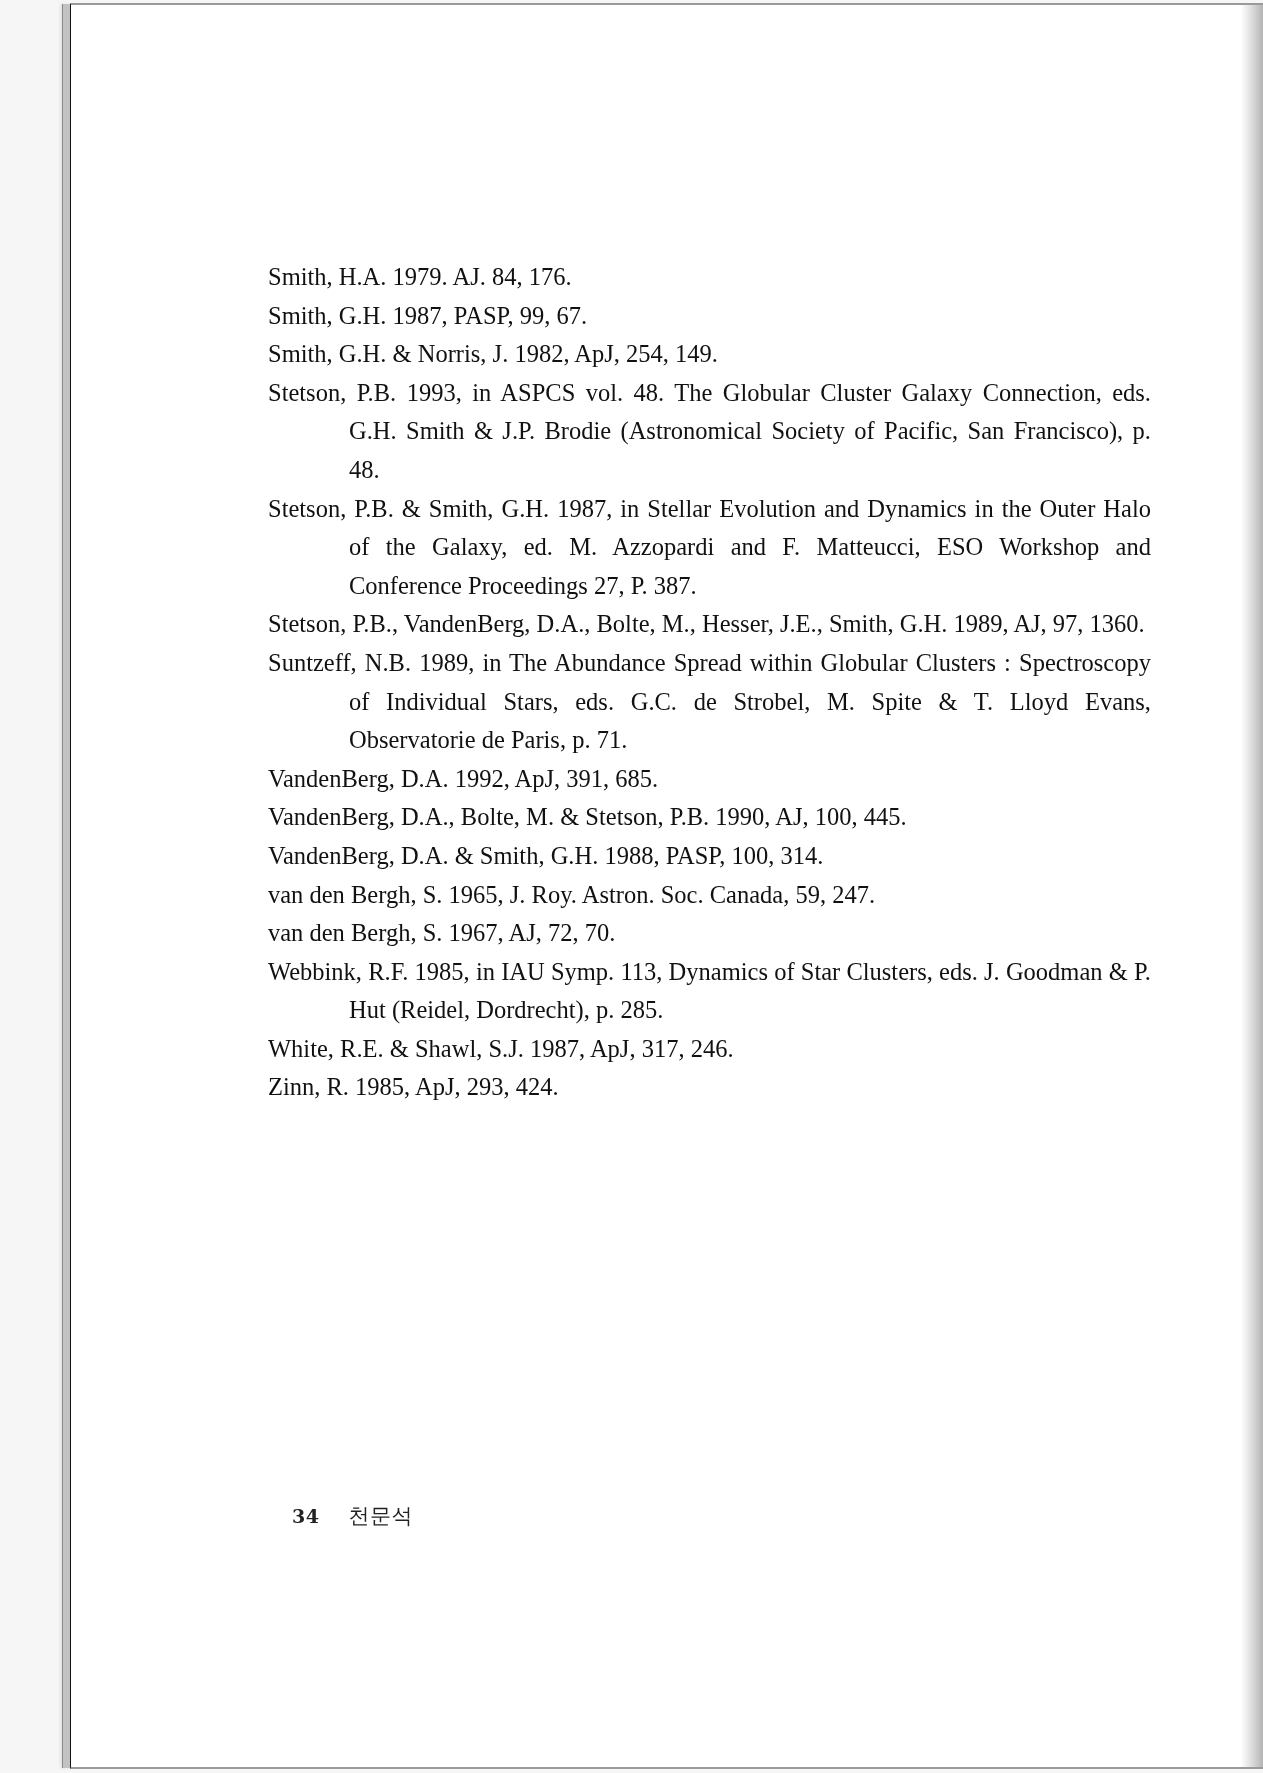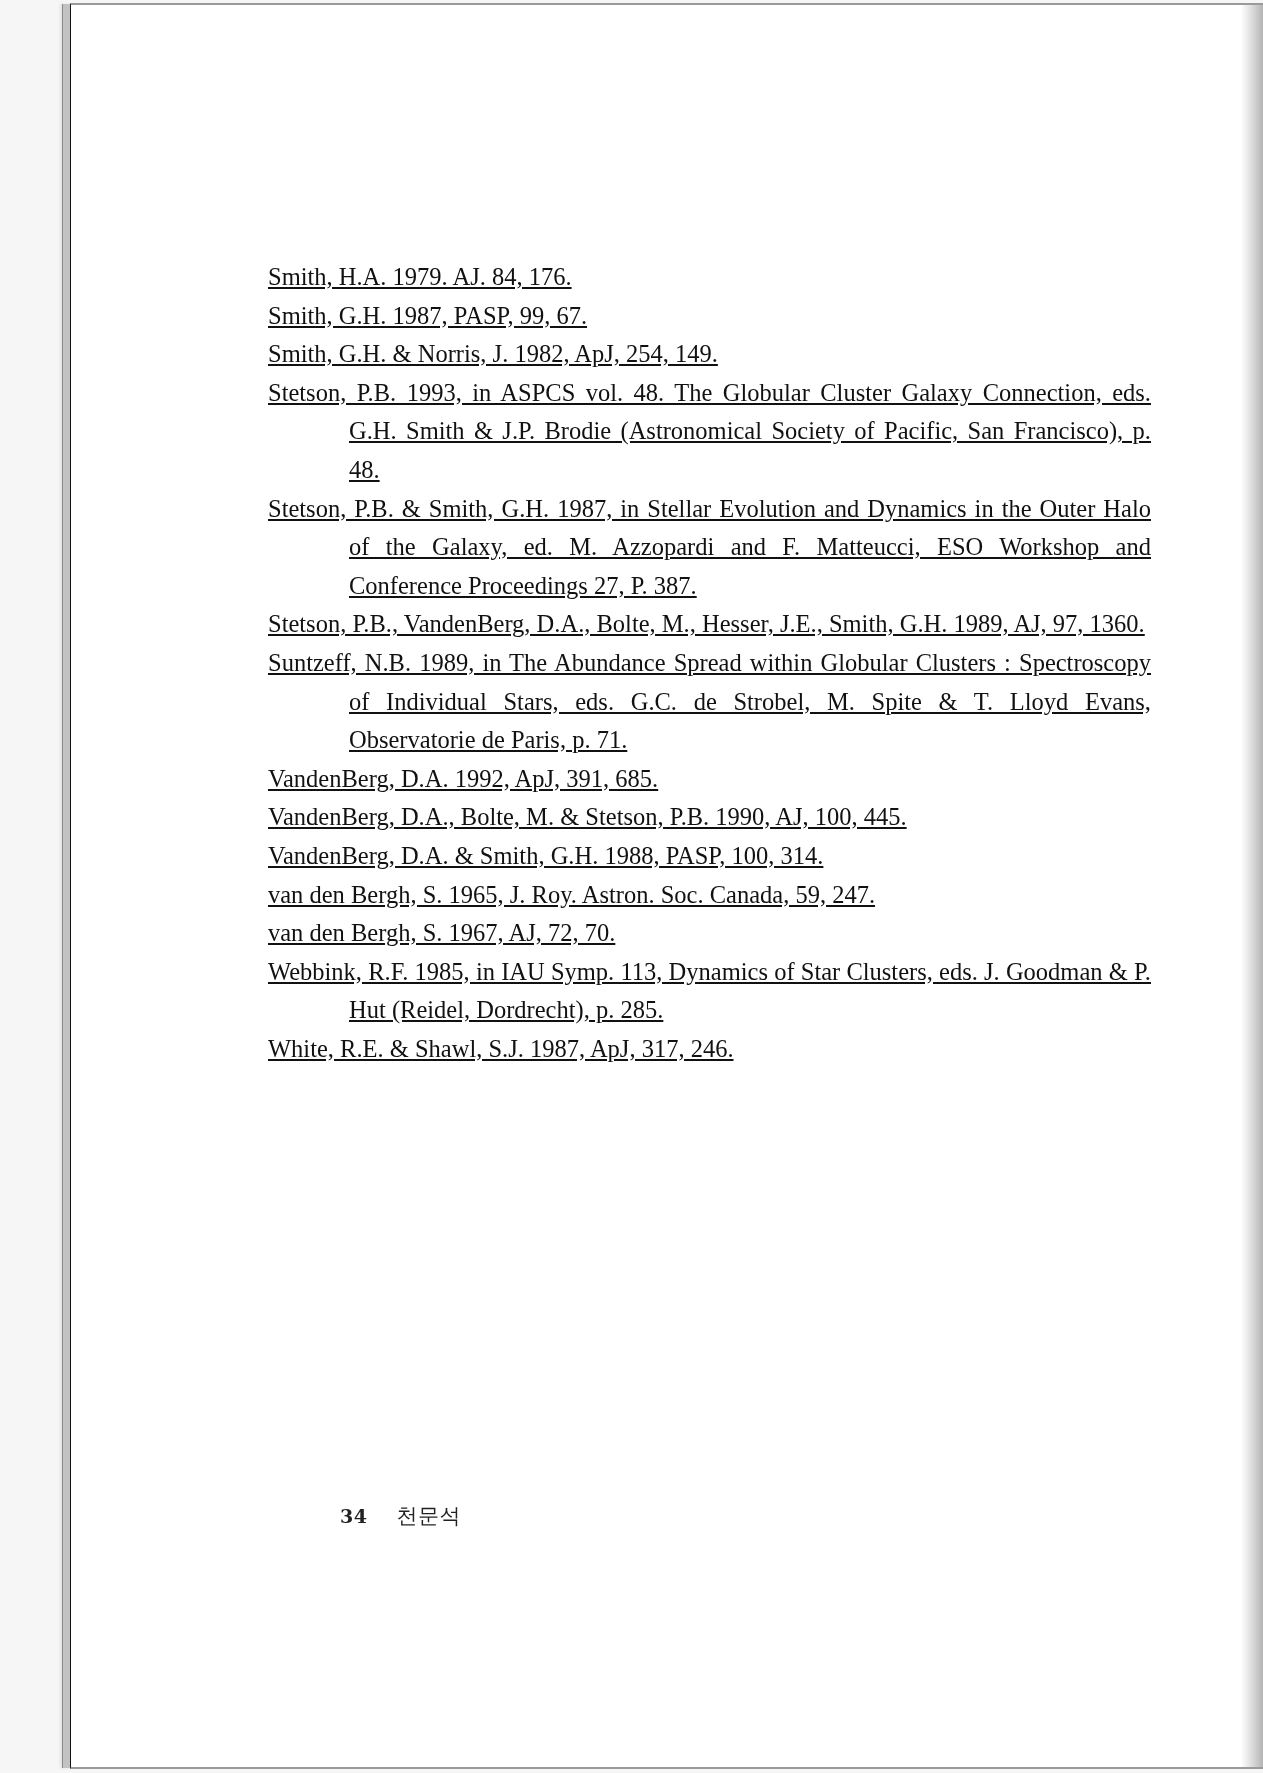--- a/index.html
+++ b/index.html
@@ -51,38 +51,36 @@
       left: 268px;
       top: 258px;
       width: 883px;
       margin: 0;
       padding: 0;
       list-style: none;
       font-family: "Liberation Serif", "DejaVu Serif", serif;
       font-size: 24.5px;
       line-height: 38.6px;
       color: #111;
-      text-decoration: underline;
     }
     .ref {
       padding-left: 81px;
       text-indent: -81px;
       text-align: justify;
       margin: 0;
     }
     .folio {
       position: absolute;
       left: 292px;
       top: 1502px;
       font-family: "DejaVu Serif", serif;
       font-size: 19px;
       font-weight: bold;
       color: #222;
       letter-spacing: 0.5px;
-      margin-left: 48px;
     }
     .folio .num {
       margin-right: 22px;
     }
     .folio .title {
       font-family: "DejaVu Sans", sans-serif;
       font-weight: normal;
       font-size: 21px;
     }
   </style>
@@ -103,19 +101,20 @@
     <li class="ref">Stetson, P.B. &amp; Smith, G.H. 1987, in Stellar Evolution and Dynamics in the Outer Halo of the Galaxy, ed. M. Azzopardi and F. Matteucci, ESO Workshop and Conference Proceedings 27, P. 387.</li>
     <li class="ref">Stetson, P.B., VandenBerg, D.A., Bolte, M., Hesser, J.E., Smith, G.H. 1989, AJ, 97,  1360.</li>
     <li class="ref">Suntzeff, N.B. 1989, in The Abundance Spread within Globular Clusters : Spectroscopy of Individual Stars, eds. G.C. de Strobel, M. Spite &amp; T. Lloyd Evans, Observatorie de Paris, p. 71.</li>
     <li class="ref">VandenBerg, D.A. 1992, ApJ, 391,  685.</li>
     <li class="ref">VandenBerg, D.A., Bolte, M. &amp; Stetson, P.B. 1990, AJ, 100,  445.</li>
     <li class="ref">VandenBerg, D.A. &amp; Smith, G.H. 1988, PASP, 100,  314.</li>
     <li class="ref">van den Bergh, S. 1965, J. Roy. Astron. Soc. Canada, 59,  247.</li>
     <li class="ref">van den Bergh, S. 1967, AJ, 72,  70.</li>
     <li class="ref">Webbink, R.F. 1985, in IAU Symp. 113, Dynamics of Star Clusters, eds. J. Goodman &amp; P. Hut (Reidel, Dordrecht),  p. 285.</li>
     <li class="ref">White, R.E. &amp; Shawl, S.J. 1987, ApJ, 317,  246.</li>
+    <li class="ref">Zinn, R. 1985, ApJ, 293,  424.</li>
   </ol>
 
   <div class="folio">
     <span class="num">34</span>
     <span class="title">천문석</span>
   </div>
 </div>
 
 </body></html>

